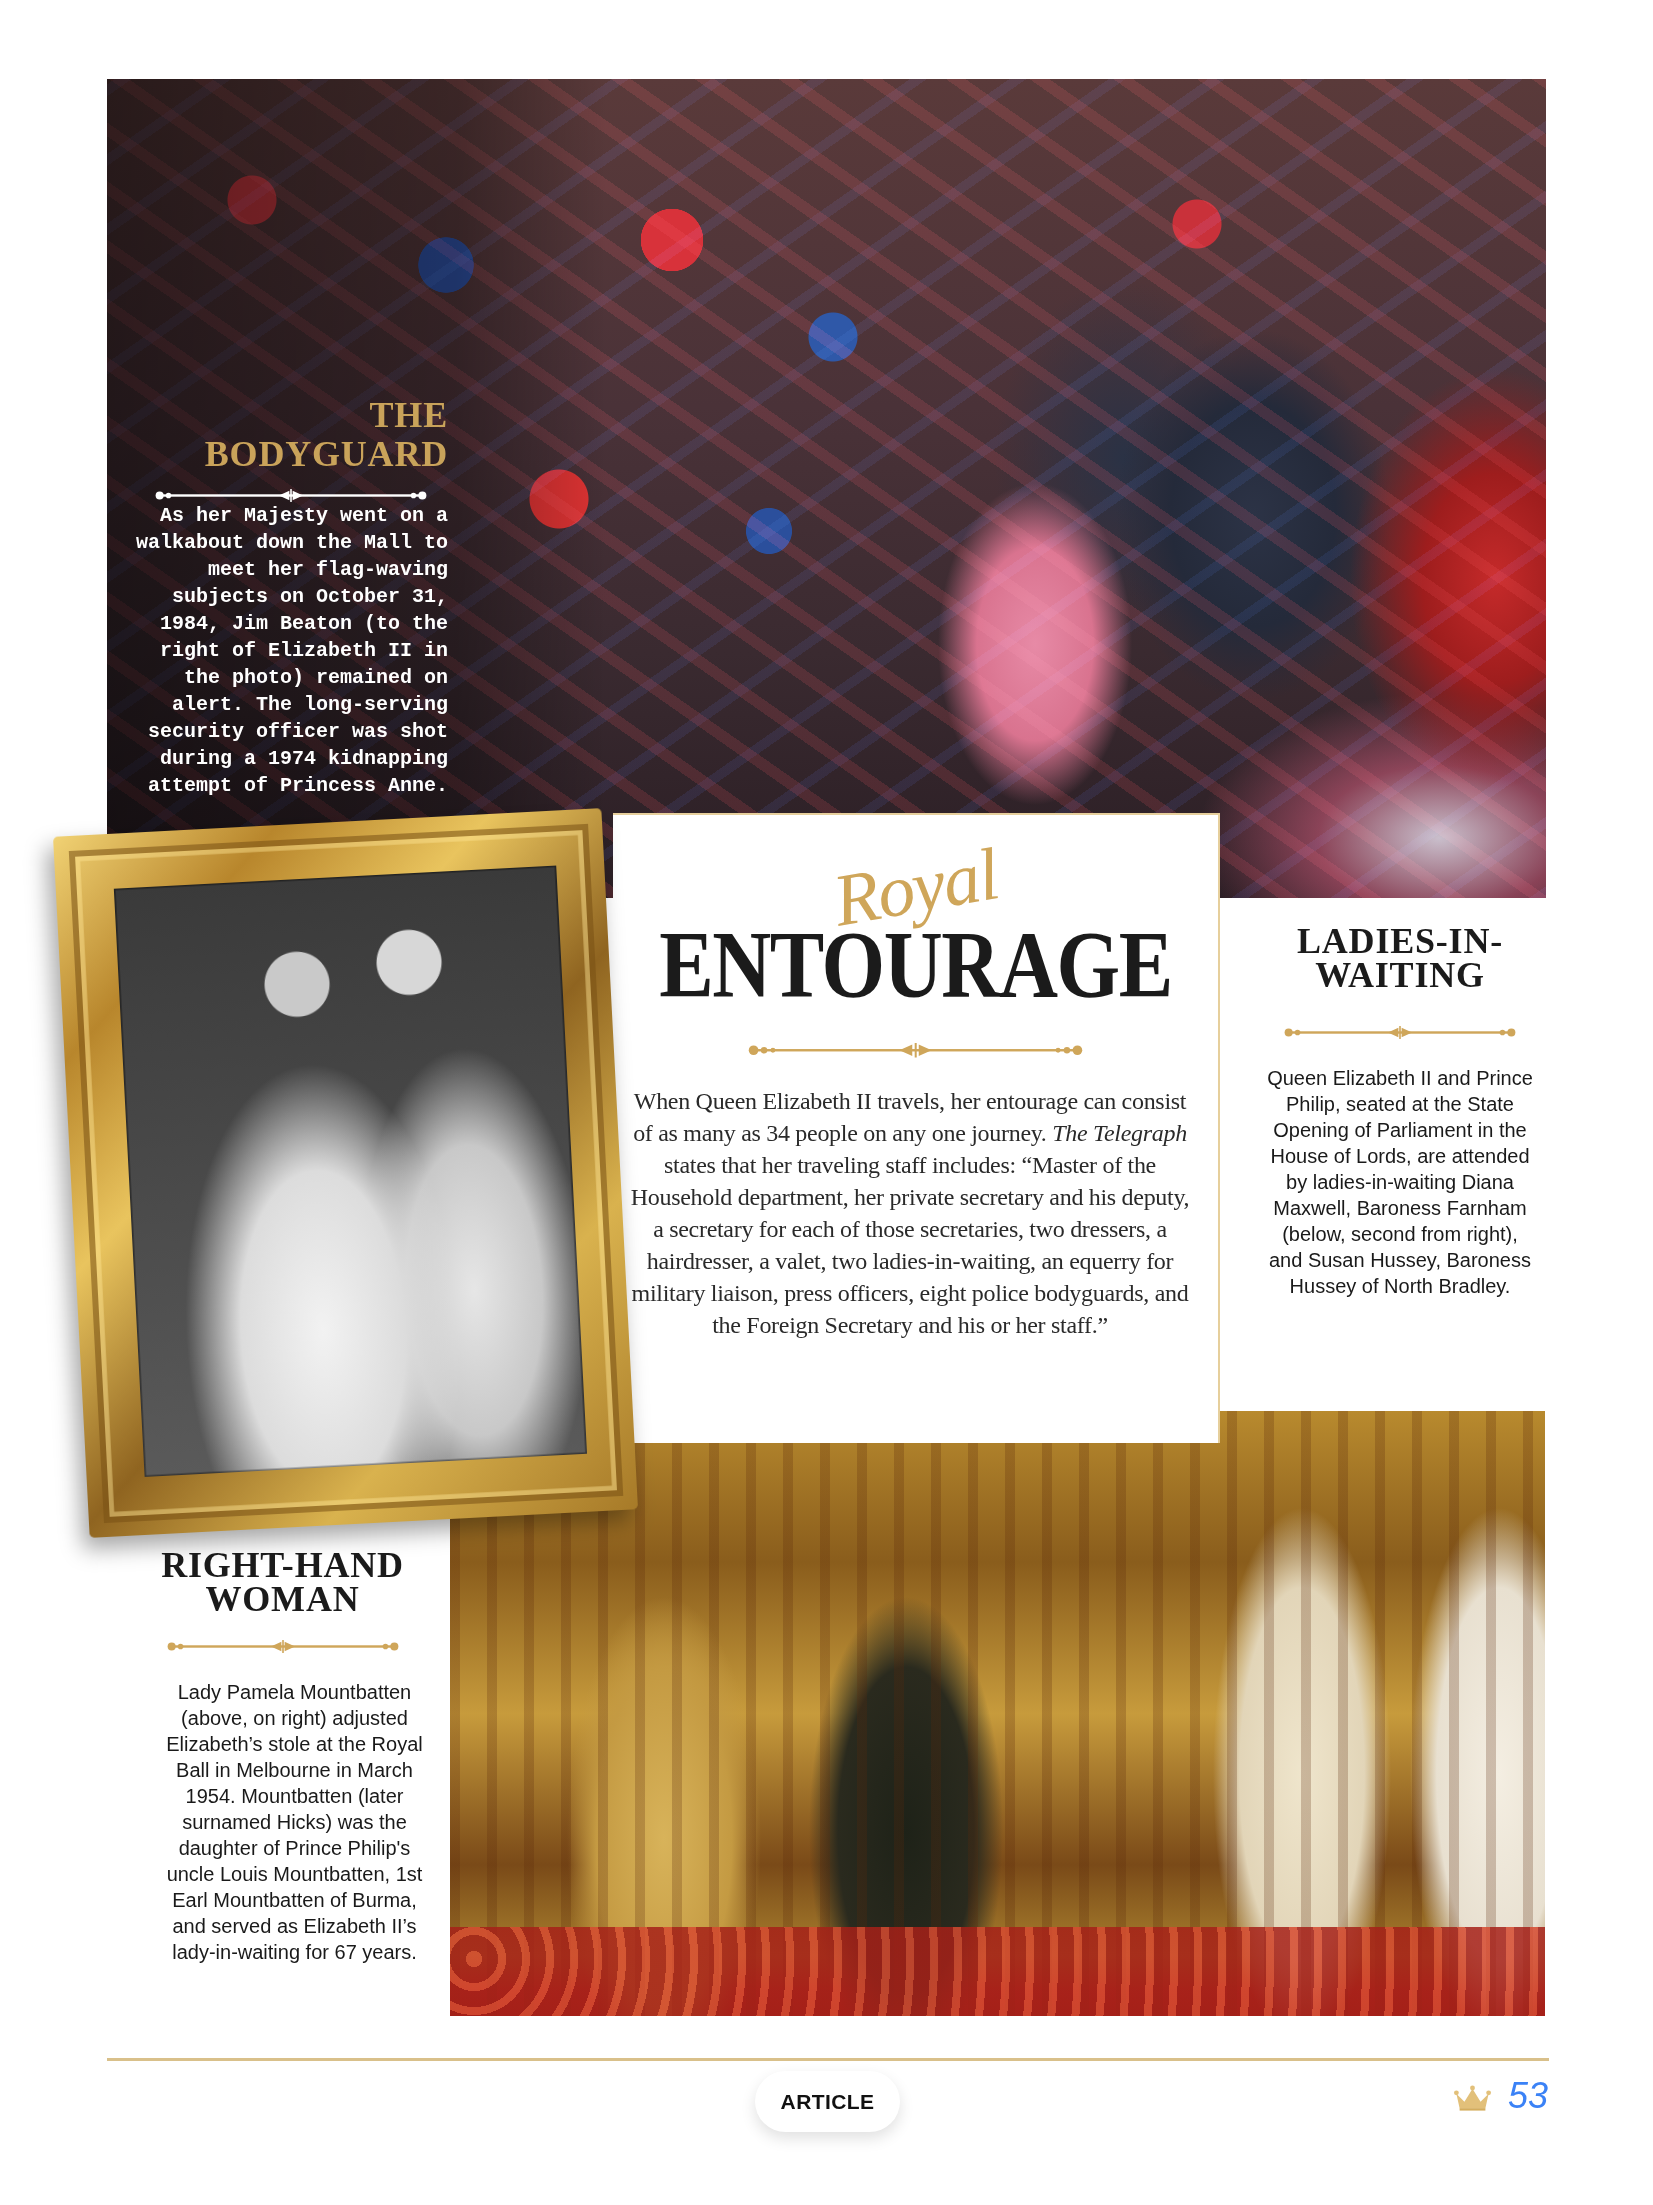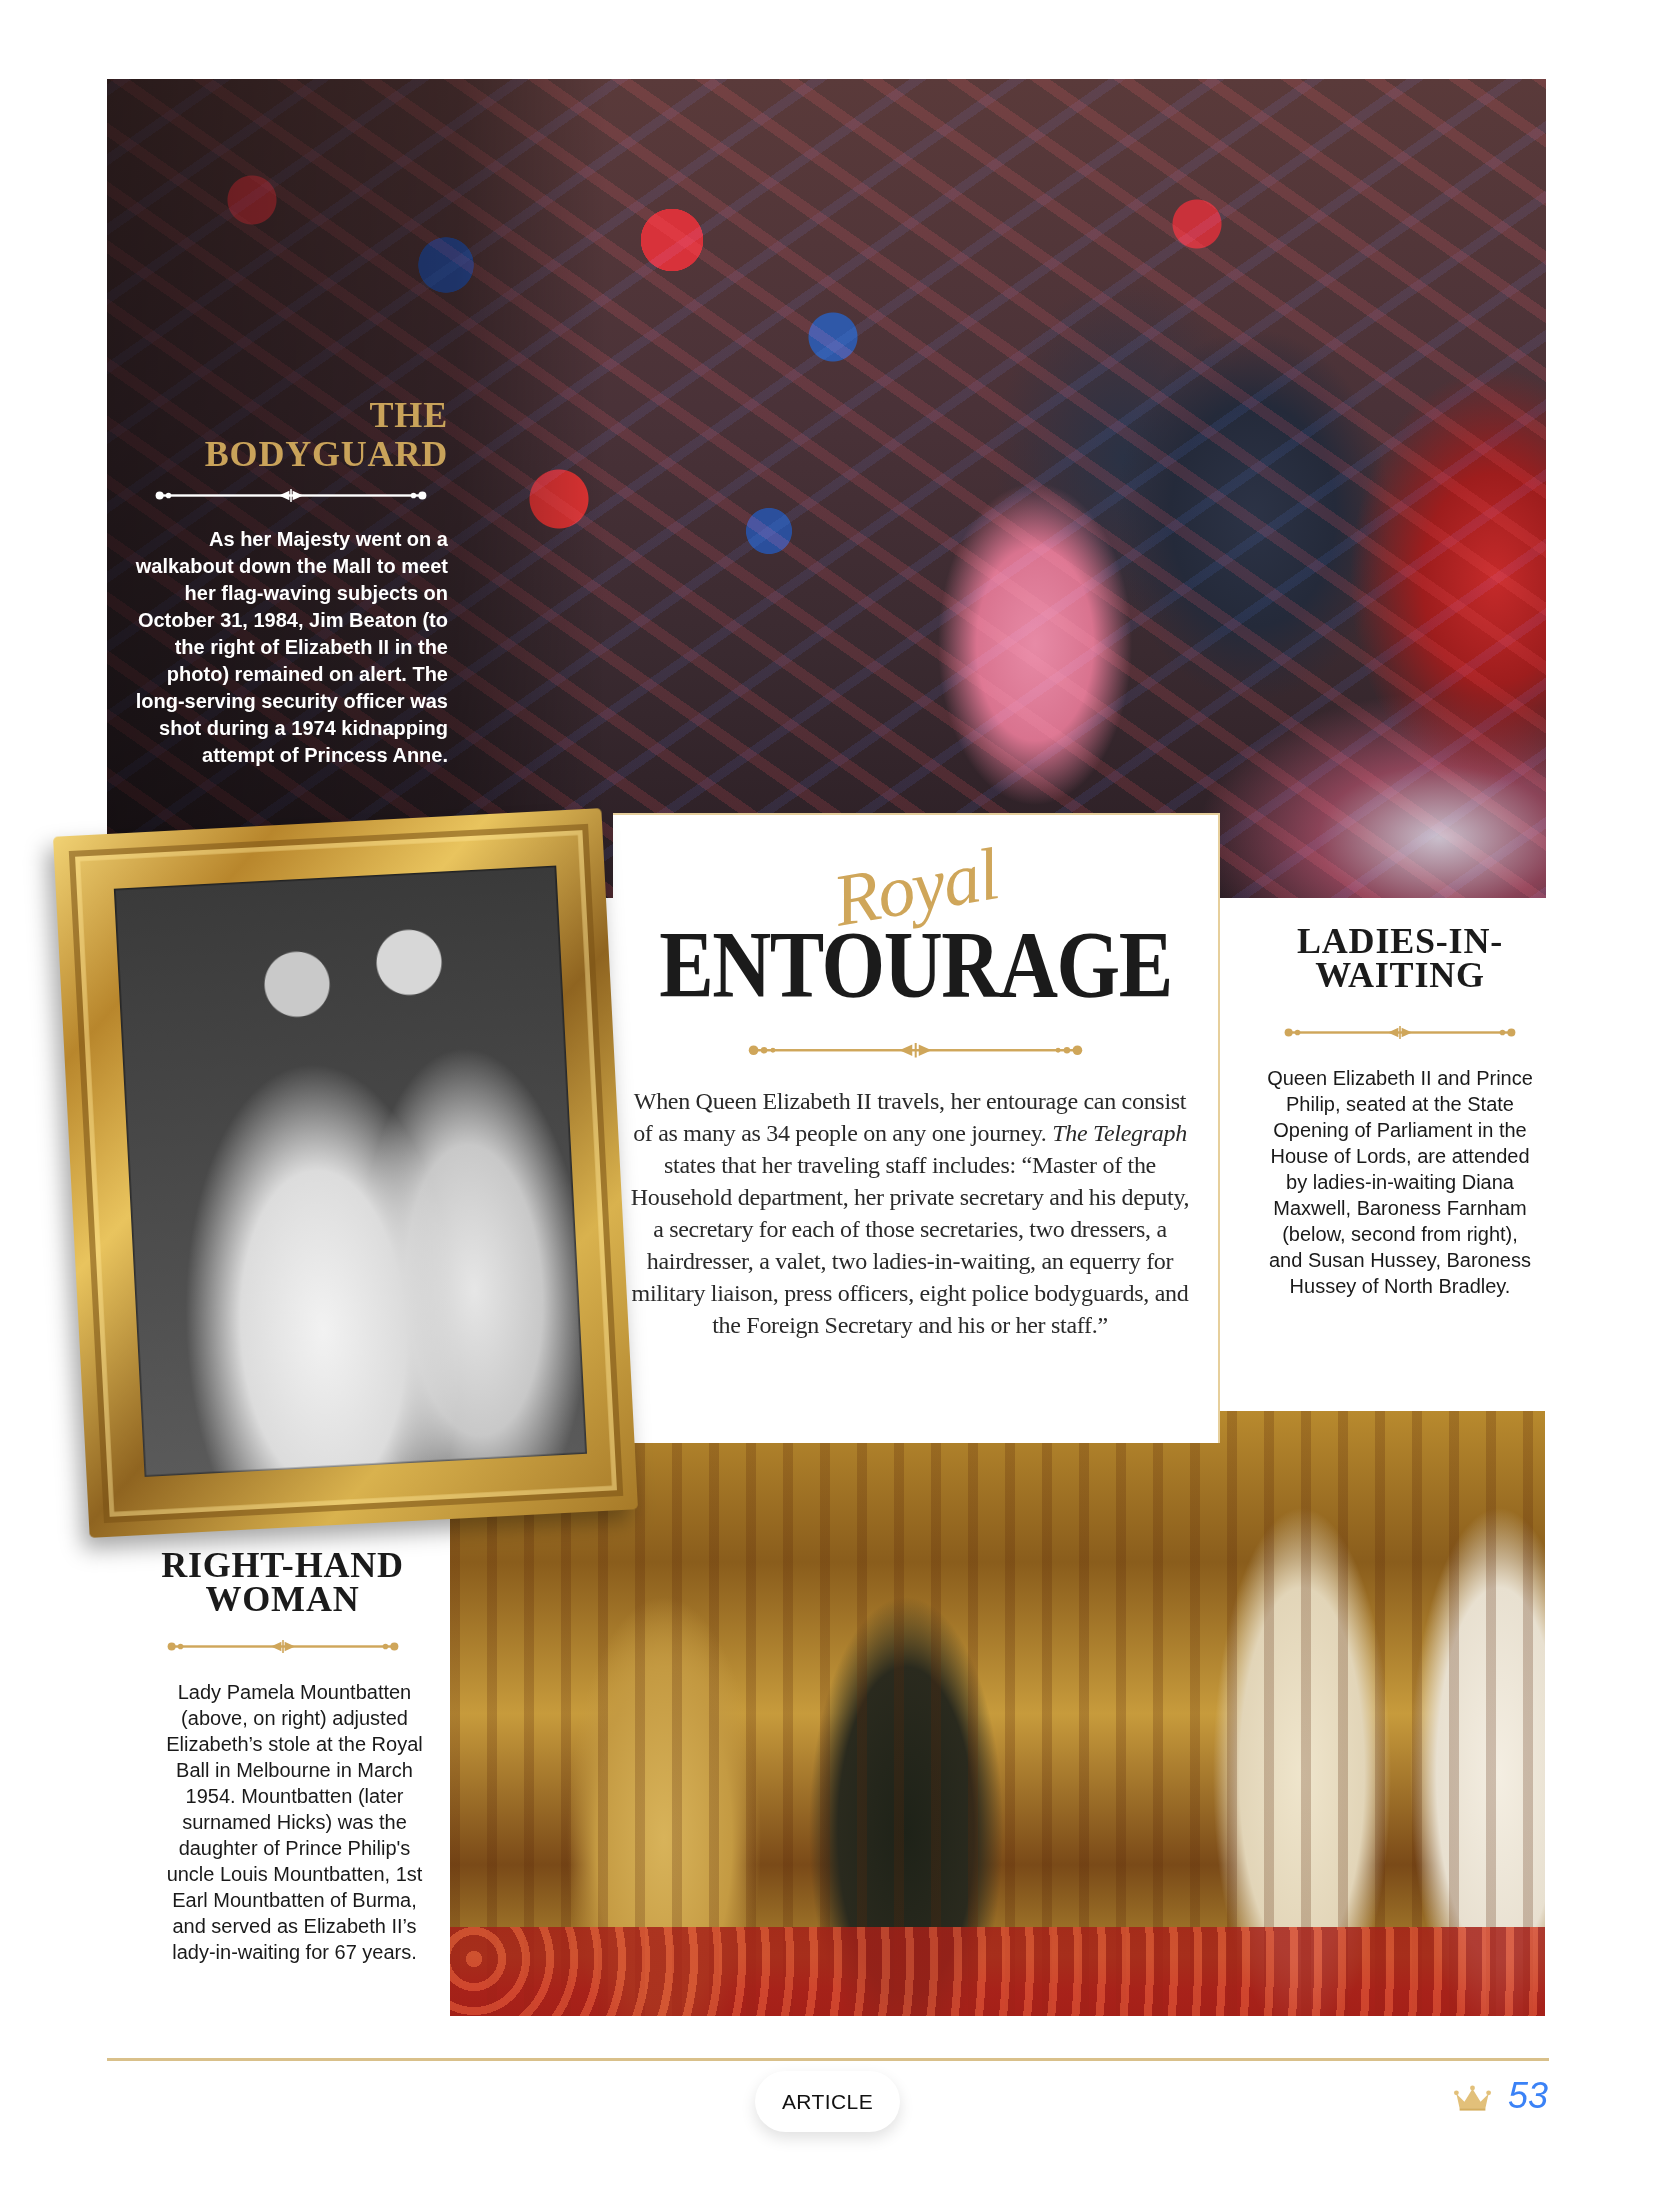--- a/index.html
+++ b/index.html
@@ -38,21 +38,21 @@
   }
   .bodyguard-caption {
     position: absolute; left: 133px; top: 396px; width: 315px; z-index: 3;
     text-align: right;
   }
   .bodyguard-title {
     font-family: "Liberation Serif", serif; font-weight: 700;
     font-size: 36px; line-height: 39px; color: #c9a35a; letter-spacing: 0.8px;
   }
   .bodyguard-text {
-    margin-top: 24px; font-family: Liberation Sans, sans-serif; font-weight: 700;
+    font-family: Liberation Mono, monospace; font-weight: 700;
     font-size: 20px; line-height: 27px; color: #ffffff;
   }
   .ornament { display: block; margin: 0 auto; }
 
   
   .center-box {
     position: absolute; left: 613px; top: 813px; width: 607px; height: 630px;
     background: #ffffff; z-index: 4;
     border-top: 2.4px solid #e6cf9c; border-right: 2.4px solid #e6cf9c;
     text-align: center;
@@ -149,21 +149,21 @@
   
   .footer-rule {
     position: absolute; left: 107px; top: 2058px; width: 1442px; height: 3.2px;
     background: #d9c08a;
   }
   .article-pill {
     position: absolute; left: 755px; top: 2071px; width: 145px; height: 61px;
     border-radius: 31px; background: #ffffff;
     box-shadow: 0 6.5px 14.5px rgba(0,0,0,0.12);
     display: flex; align-items: center; justify-content: center;
-    font-family: "Liberation Sans", sans-serif; font-weight: 400; font-size: 21px; letter-spacing: 0.4px; color: #111;
+    font-family: "Liberation Sans", sans-serif; font-weight: 700; font-size: 21px; letter-spacing: 0.4px; color: #111;
     border: none; cursor: pointer;
   }
   .crown-icon { position: absolute; left: 1453px; top: 2084px; width: 39px; height: 27.4px; }
   .page-number {
     position: absolute; left: 1508px; top: 2075px;
     font-family: Liberation Sans, sans-serif; font-style: italic; font-size: 36px; color: #3b82f6;
   }
 </style>
 </head>
 <body>

